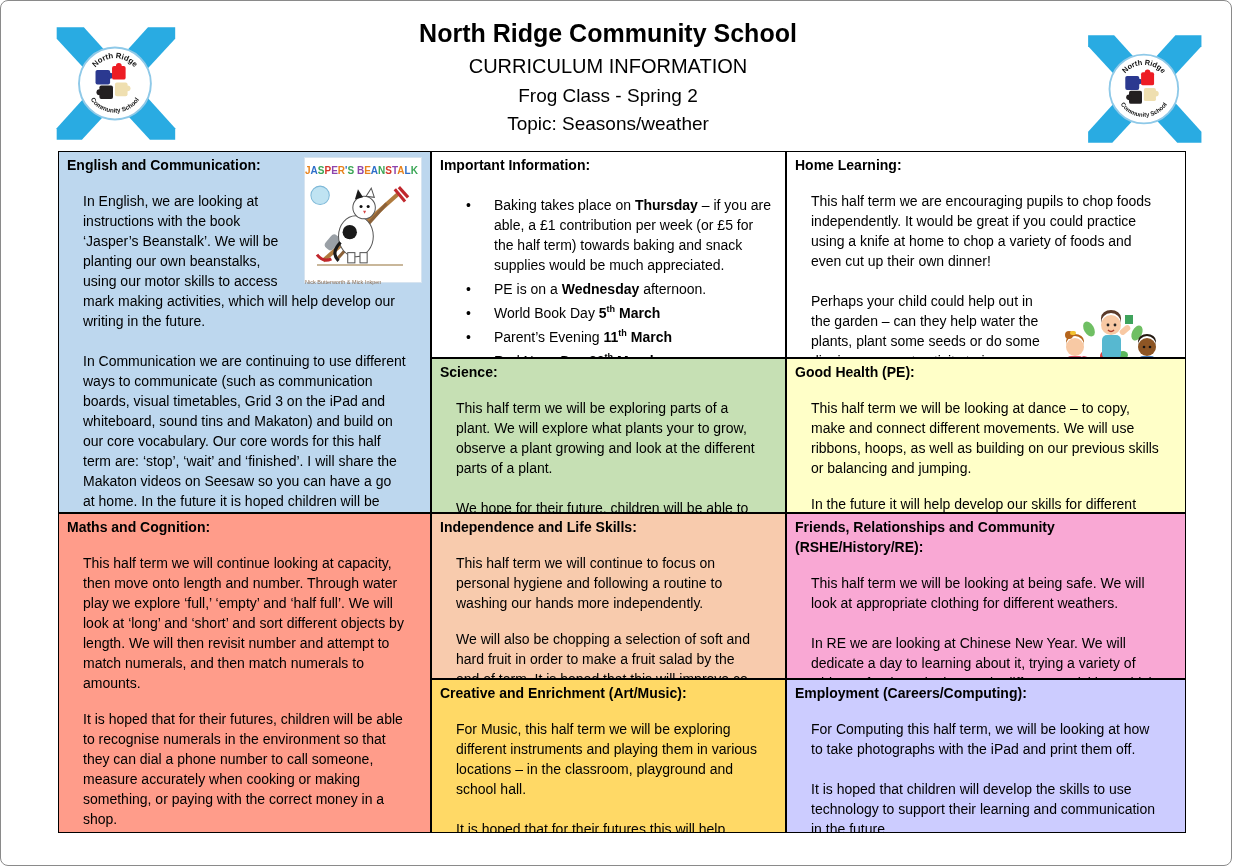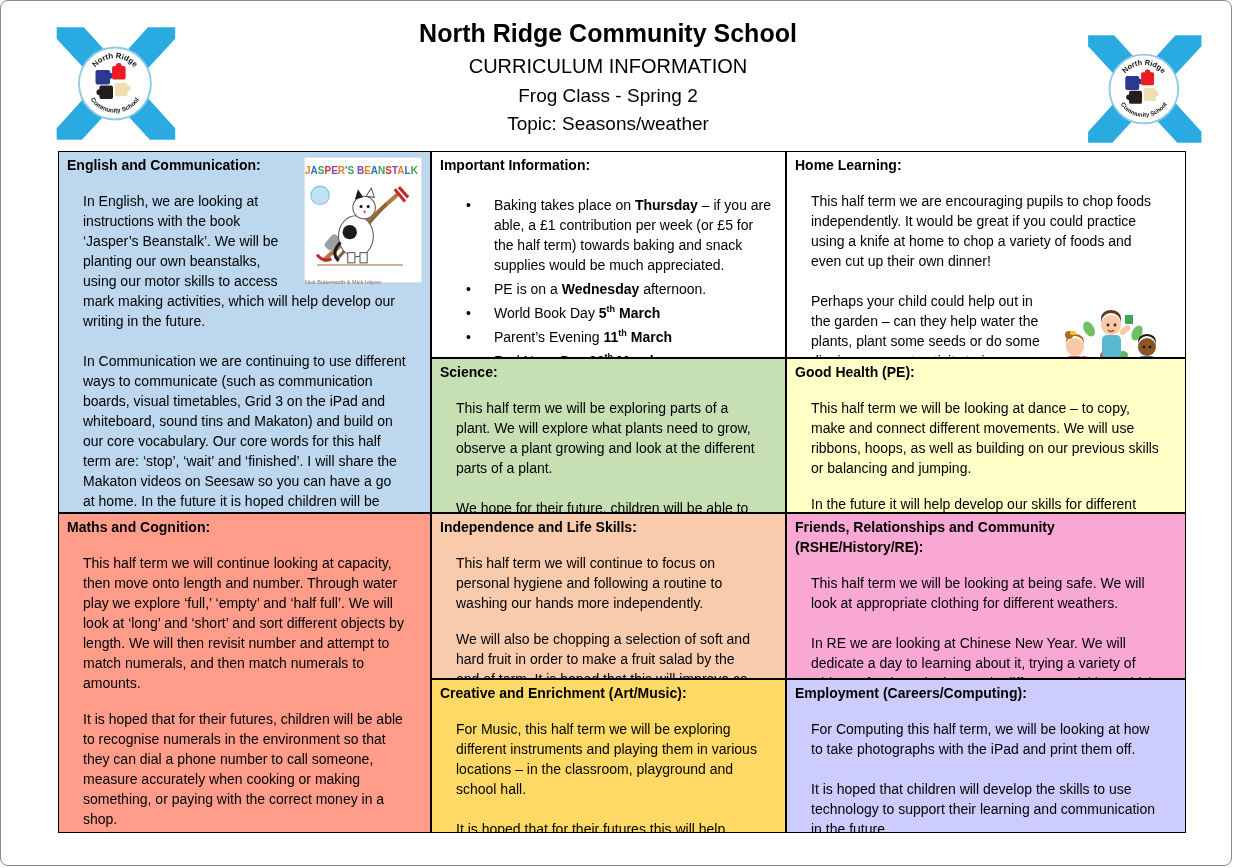--- a/index.html
+++ b/index.html
@@ -196,21 +196,21 @@
         <circle cx="33" cy="109" r="4" fill="#F2C230"></circle>
         <polygon points="36,109 42,110 36,112" fill="#E98A2B"></polygon>
         <ellipse cx="90" cy="116" rx="11" ry="6" fill="#6B4A2B"></ellipse>
         <circle cx="100" cy="115" r="3.5" fill="#8D6B4A"></circle>
       </svg>
       <p class="gap">Perhaps your child could help out in the garden – can they help water the plants, plant some seeds or do some digging – a great activity to improve gross motor skills.</p>
     </div>
 
     <div class="cell" style="grid-area: 2 / 2; background-color: rgb(198, 224, 180);">
       <div class="title">Science:</div>
-      <p>This half term we will be exploring parts of a plant. We will explore what plants need to grow, observe a plant growing and look at the different parts of a plant.</p>
+      <p>This half term we will be exploring parts of a plant. We will explore what plants your to grow, observe a plant growing and look at the different parts of a plant.</p>
       <p class="gap">We hope for their future, children will be able to successfully grow their own food or flowers.</p>
     </div>
 
     <div class="cell" style="grid-area: 2 / 3; background-color: rgb(255, 255, 200);">
       <div class="title">Good Health (PE):</div>
       <p>This half term we will be looking at dance – to copy, make and connect different movements. We will use ribbons, hoops, as well as building on our previous skills or balancing and jumping.</p>
       <p>In the future it will help develop our skills for different sports and improve the control and co-ordination of our bodies. It will also give pupils the chance to express themselves and move in different ways to regulate.</p>
     </div>
 
     <div class="cell c-maths" style="background-color: rgb(255, 156, 138);">

